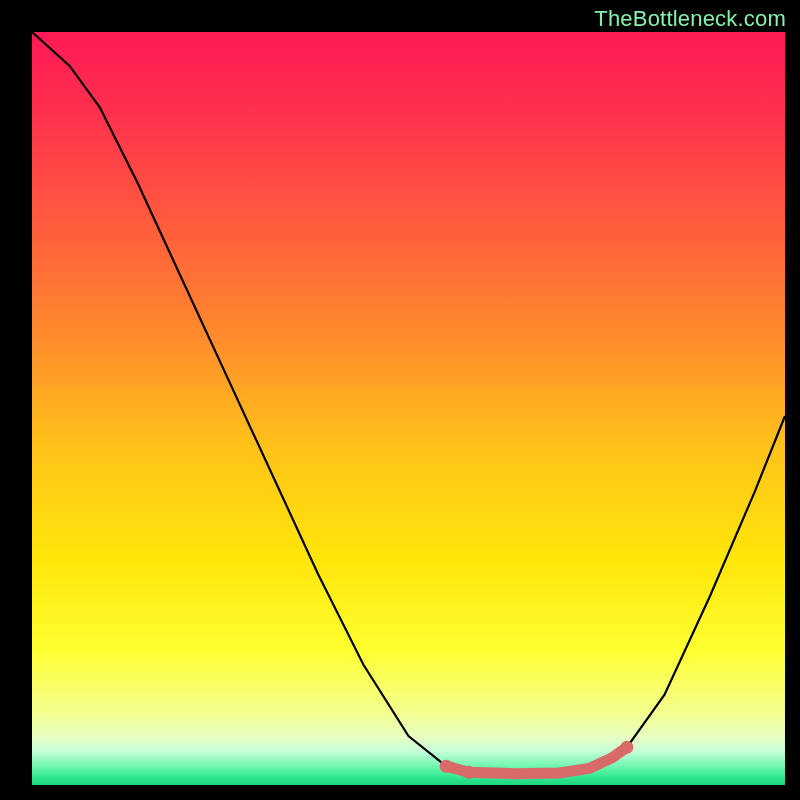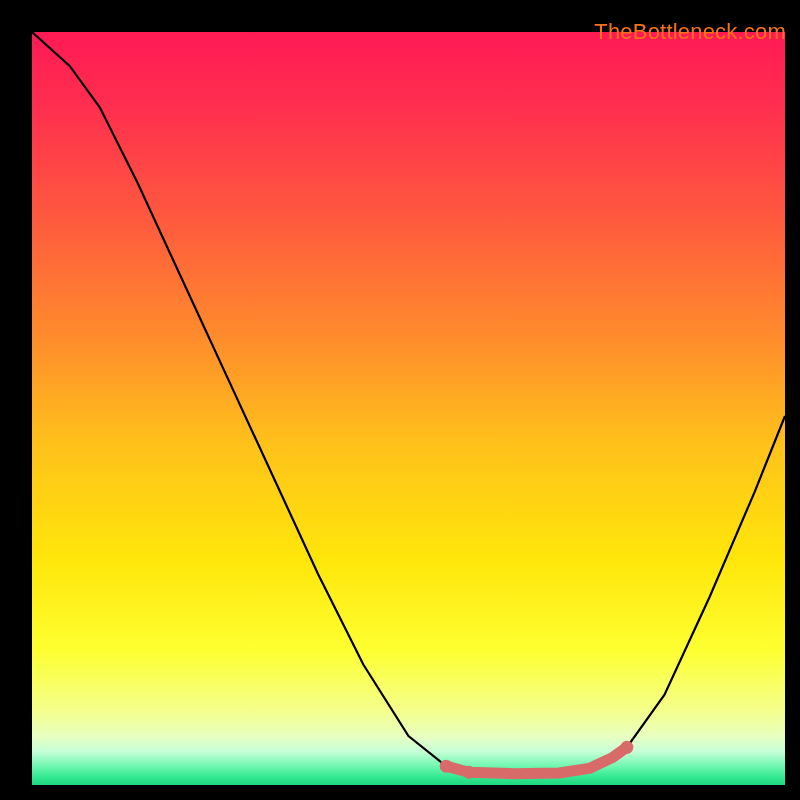--- a/index.html
+++ b/index.html
@@ -30,25 +30,24 @@
     position: absolute;
     left: 0;
     top: 0;
     width: 100%;
     height: 100%;
   }
   .watermark {
     position: absolute;
     top: 6px;
     right: 14px;
-    color: #f97316;
+    color: #86efac;
     font-size: 22px;
     font-weight: 400;
     letter-spacing: 0.2px;
-    margin-top: 13px;
   }
 </style>
 </head>
 <body>
 
 <div class="chart-container">
   <svg class="gradient-bg" viewBox="0 0 753 753" preserveAspectRatio="none">
     <defs>
       <linearGradient id="bgGrad" x1="0" y1="0" x2="0" y2="1">
           <stop offset="0.00%" stop-color="#ff1a55"></stop>

